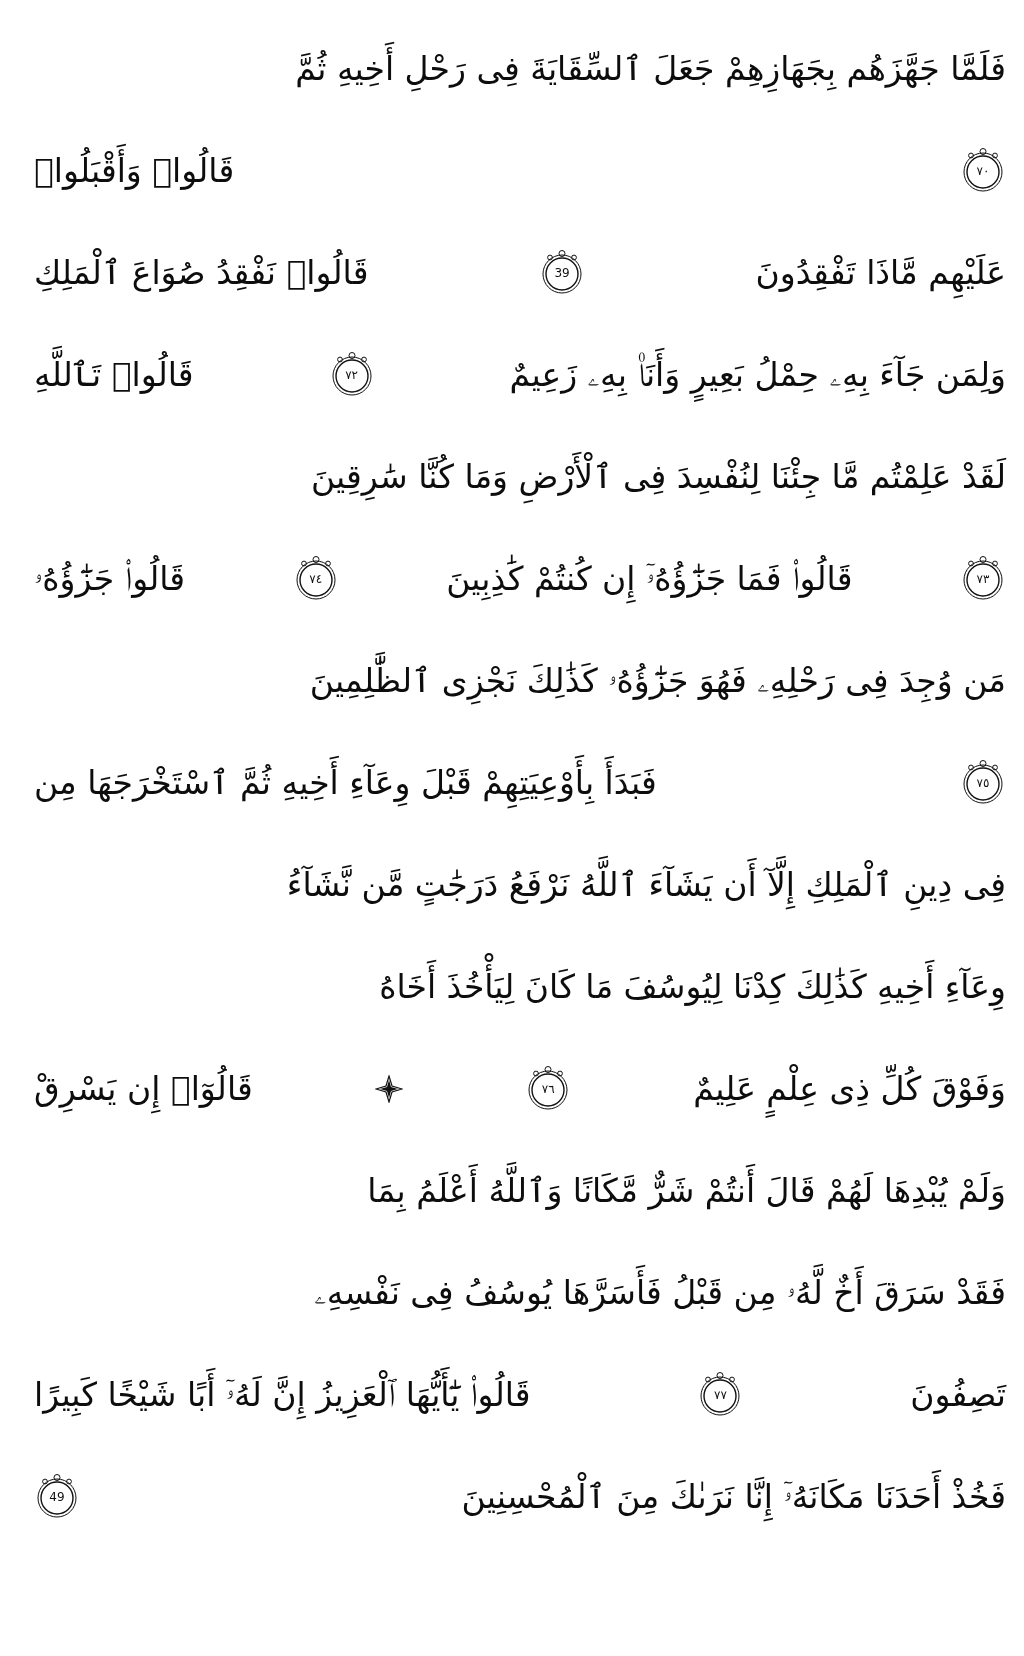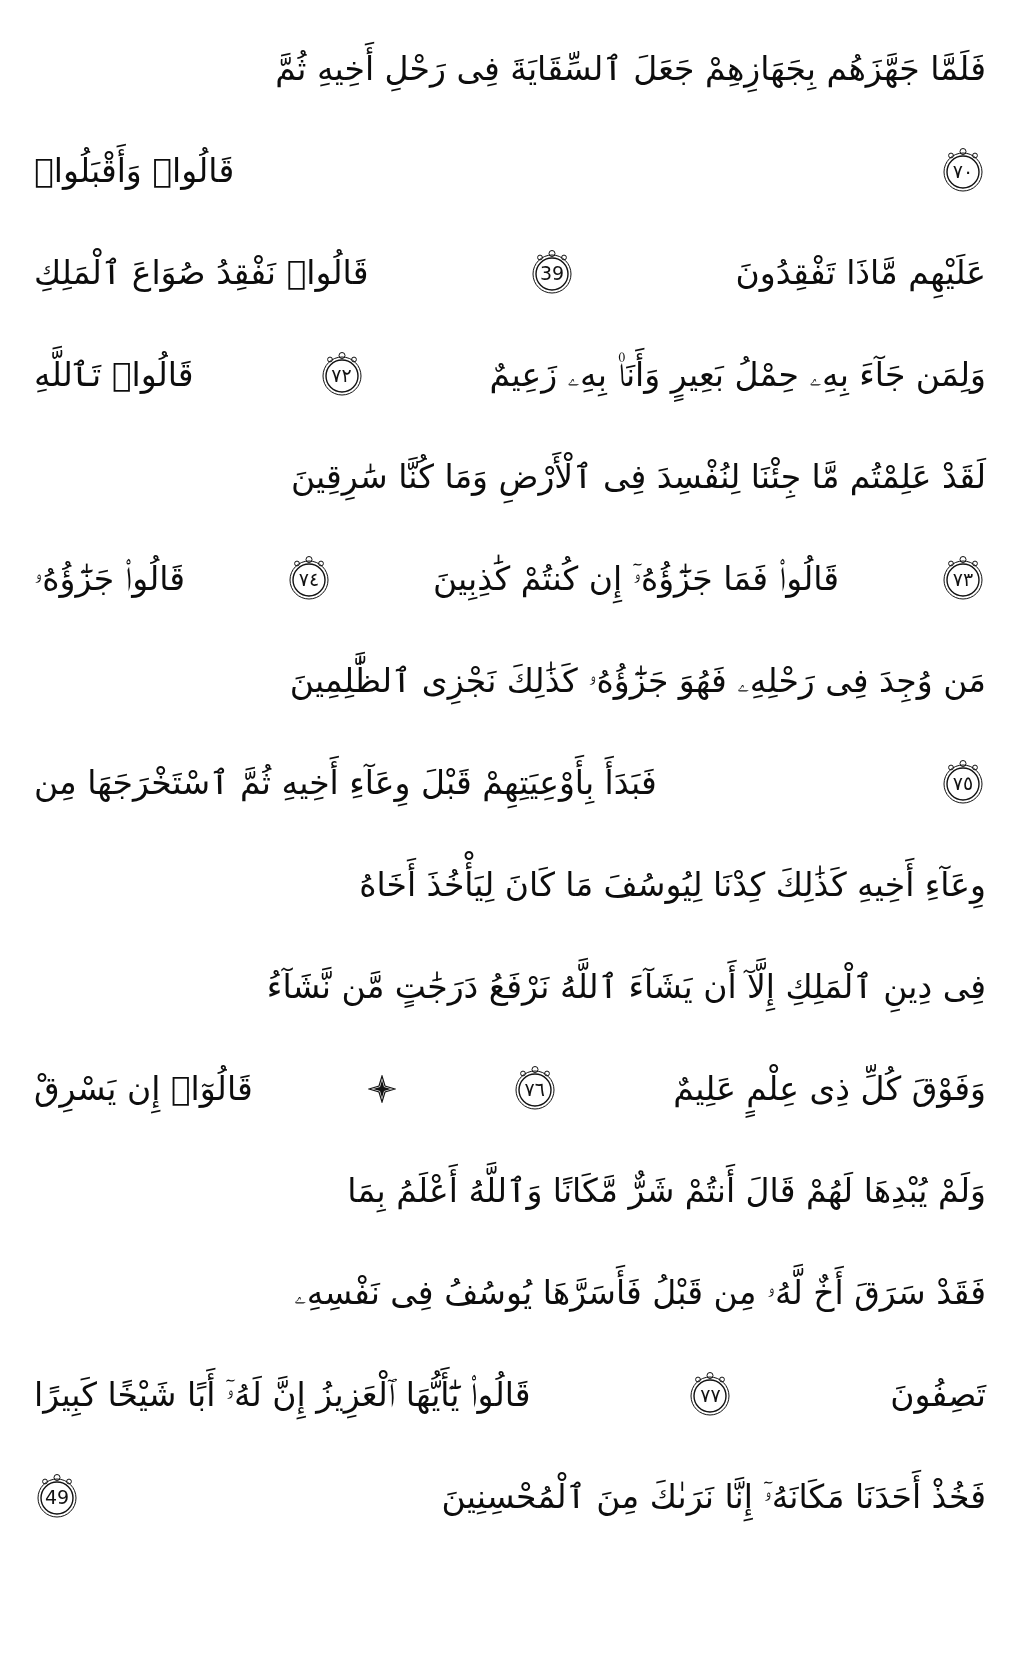--- a/index.html
+++ b/index.html
@@ -11,21 +11,21 @@
     width: 1024px;
     height: 1656px;
     font-family: "DejaVu Sans", sans-serif;
   }
   .page {
     position: relative;
     width: 1024px;
     height: 1656px;
     background: #ffffff;
     box-sizing: border-box;
-    padding: 18px 38px 10px 34px;
+    padding: 18px 18px 10px 34px;
     display: flex;
     flex-direction: column;
     justify-content: flex-start;
   }
   .mushaf-body {
     direction: rtl;
     text-align: justify;
     text-align-last: justify;
     color: #111111;
   }
@@ -63,21 +63,21 @@
   .ayah-marker svg {
     position: absolute;
     inset: 0;
   }
   .ayah-marker .num {
     position: absolute;
     inset: 0;
     display: flex;
     align-items: center;
     justify-content: center;
-    font-size: 19px;
+    font-size: 12px;
     font-family: "DejaVu Sans", sans-serif;
     color: #111;
     line-height: 1;
   }
   .sajda-mark {
     display: inline-block;
     width: 28px;
     height: 28px;
     flex: 0 0 auto;
     position: relative;
@@ -179,25 +179,25 @@
           <circle cx="23" cy="3.5" r="3" fill="none" stroke="#111" stroke-width="1"></circle>
           <circle cx="11" cy="7.5" r="2.4" fill="none" stroke="#111" stroke-width="1"></circle>
           <circle cx="35" cy="7.5" r="2.4" fill="none" stroke="#111" stroke-width="1"></circle>
         </svg>
         <span class="num">٧٥</span>
       </span>
       <span class="tok">فَبَدَأَ بِأَوْعِيَتِهِمْ قَبْلَ وِعَآءِ أَخِيهِ ثُمَّ ٱسْتَخْرَجَهَا مِن</span>
     </div>
 
     <div class="ayah-line">
+      <span class="tok">فِى دِينِ ٱلْمَلِكِ إِلَّآ أَن يَشَآءَ ٱللَّهُ نَرْفَعُ دَرَجَٰتٍ مَّن نَّشَآءُ</span>
+    </div>
+
+    <div class="ayah-line">
       <span class="tok">وِعَآءِ أَخِيهِ كَذَٰلِكَ كِدْنَا لِيُوسُفَ مَا كَانَ لِيَأْخُذَ أَخَاهُ</span>
-    </div>
-
-    <div class="ayah-line">
-      <span class="tok">فِى دِينِ ٱلْمَلِكِ إِلَّآ أَن يَشَآءَ ٱللَّهُ نَرْفَعُ دَرَجَٰتٍ مَّن نَّشَآءُ</span>
     </div>
 
     <div class="ayah-line">
       <span class="tok">وَفَوْقَ كُلِّ ذِى عِلْمٍ عَلِيمٌ</span>
       <span class="ayah-marker">
         <svg viewBox="0 0 46 46" xmlns="http://www.w3.org/2000/svg">
           <circle cx="23" cy="24" r="16" fill="none" stroke="#111" stroke-width="1.4"></circle>
           <circle cx="23" cy="24" r="19" fill="none" stroke="#111" stroke-width="1"></circle>
           <circle cx="23" cy="3.5" r="3" fill="none" stroke="#111" stroke-width="1"></circle>
           <circle cx="11" cy="7.5" r="2.4" fill="none" stroke="#111" stroke-width="1"></circle>

